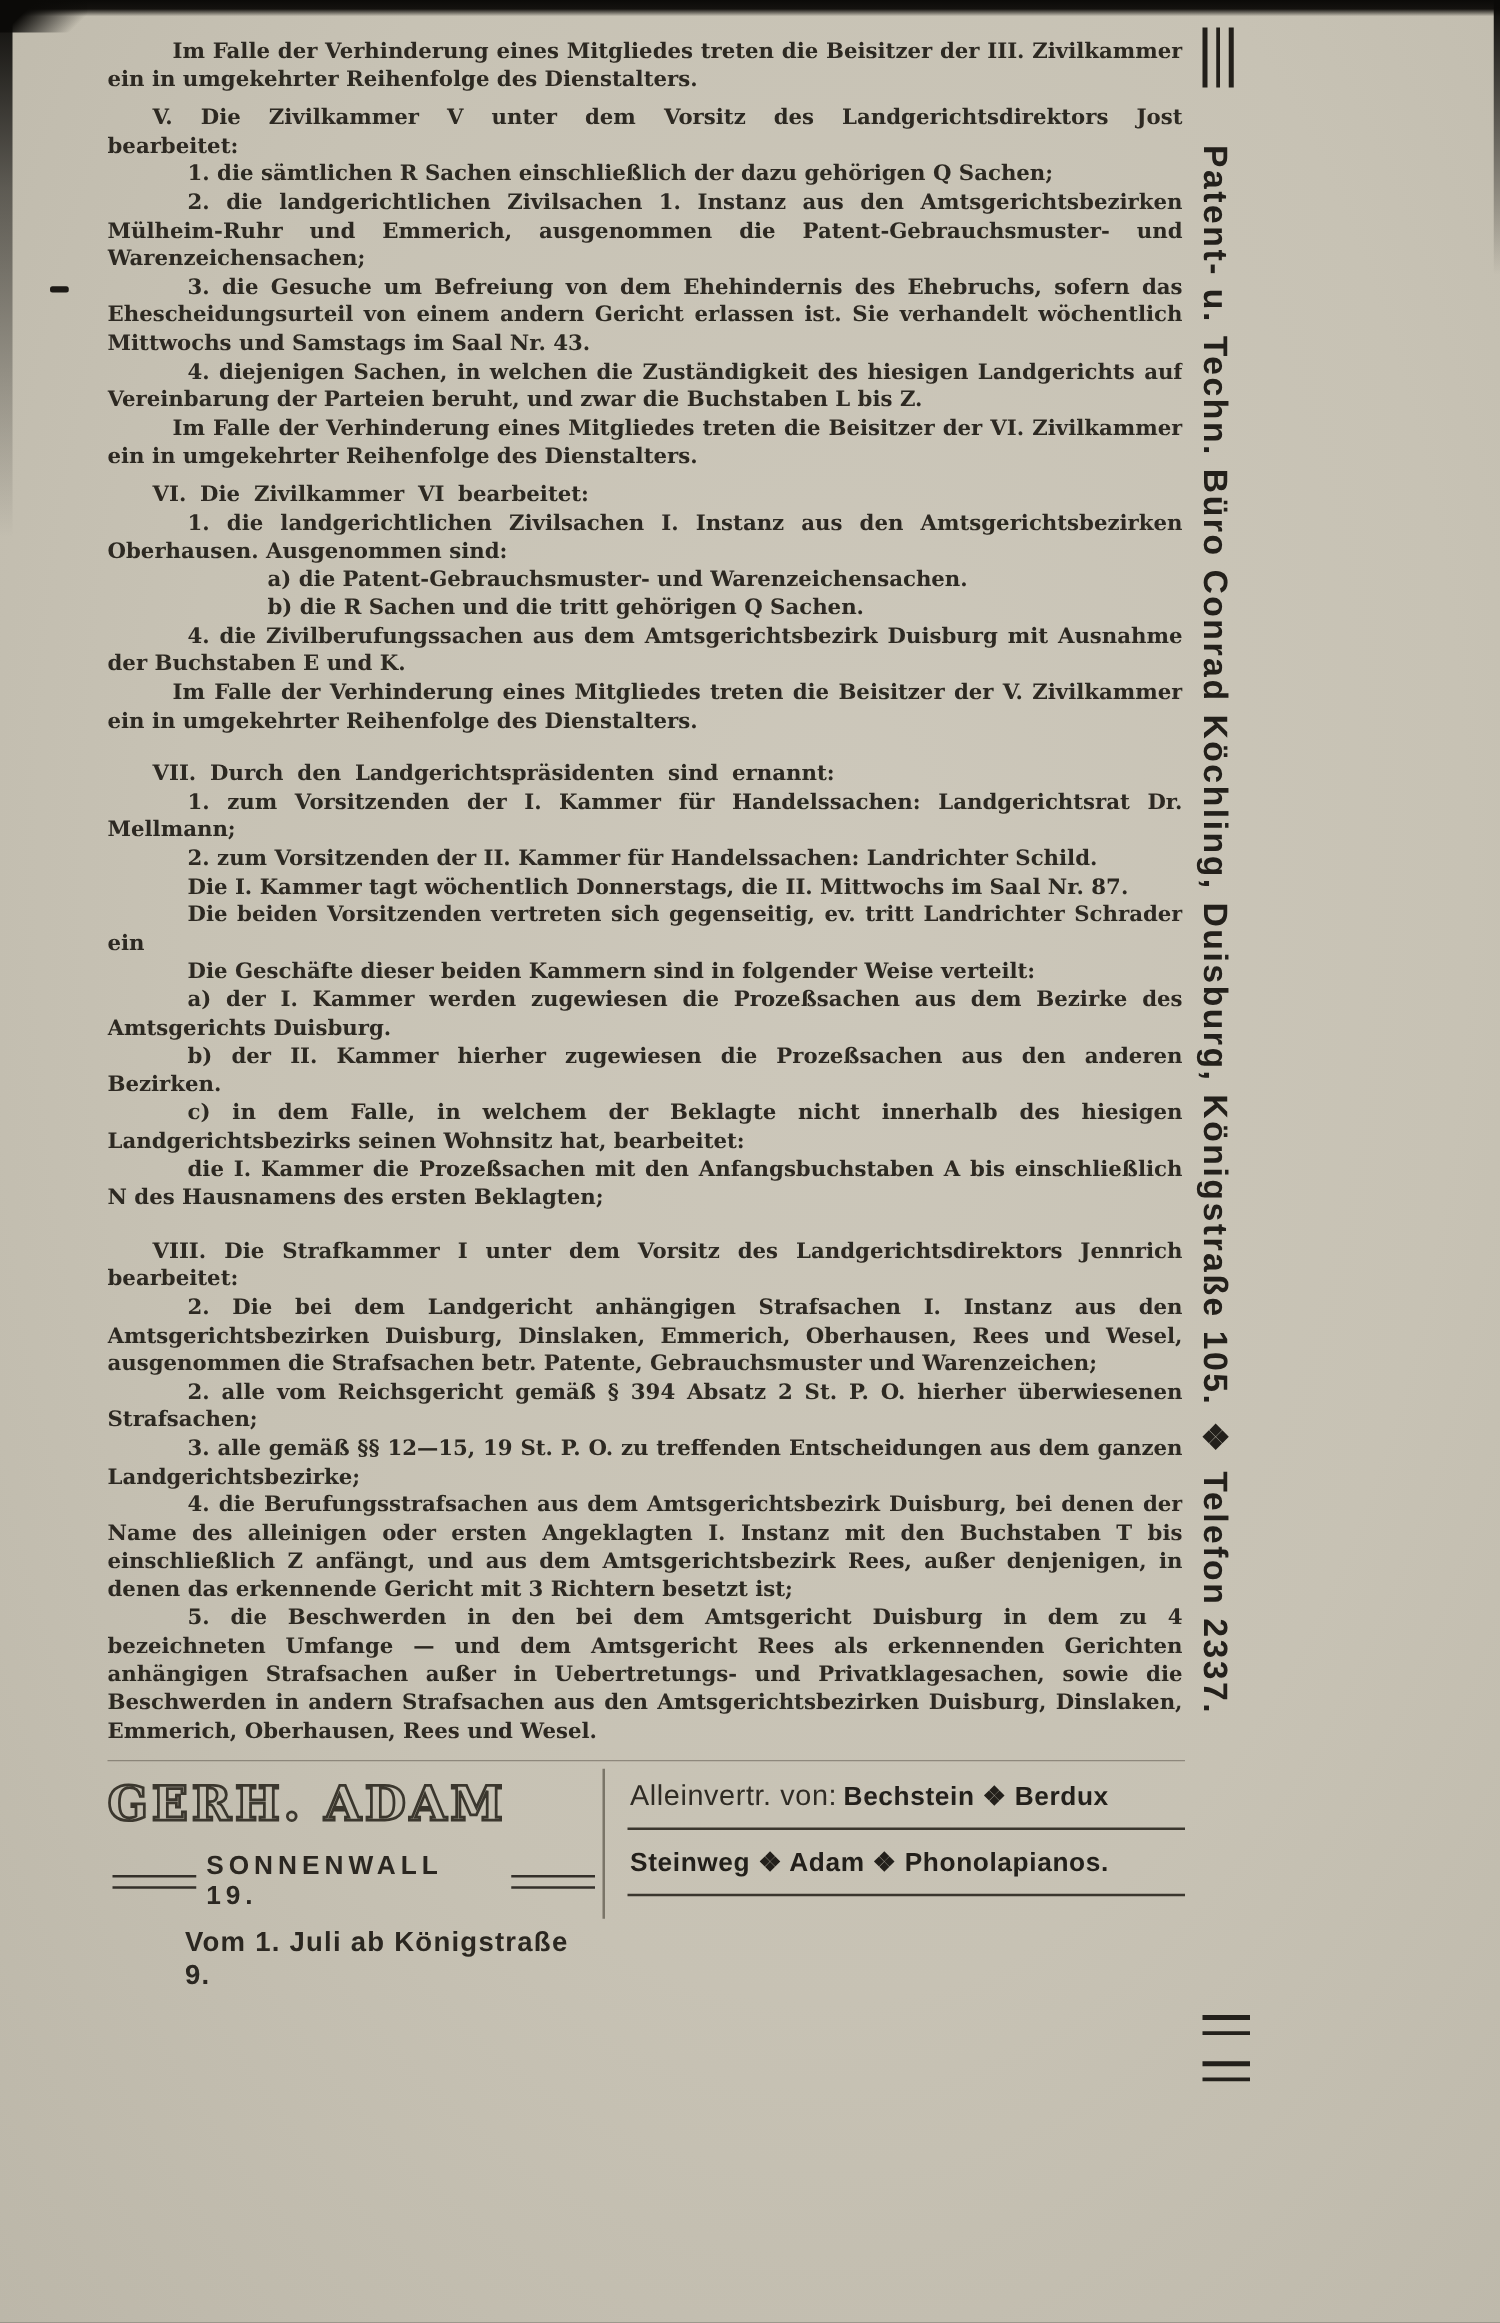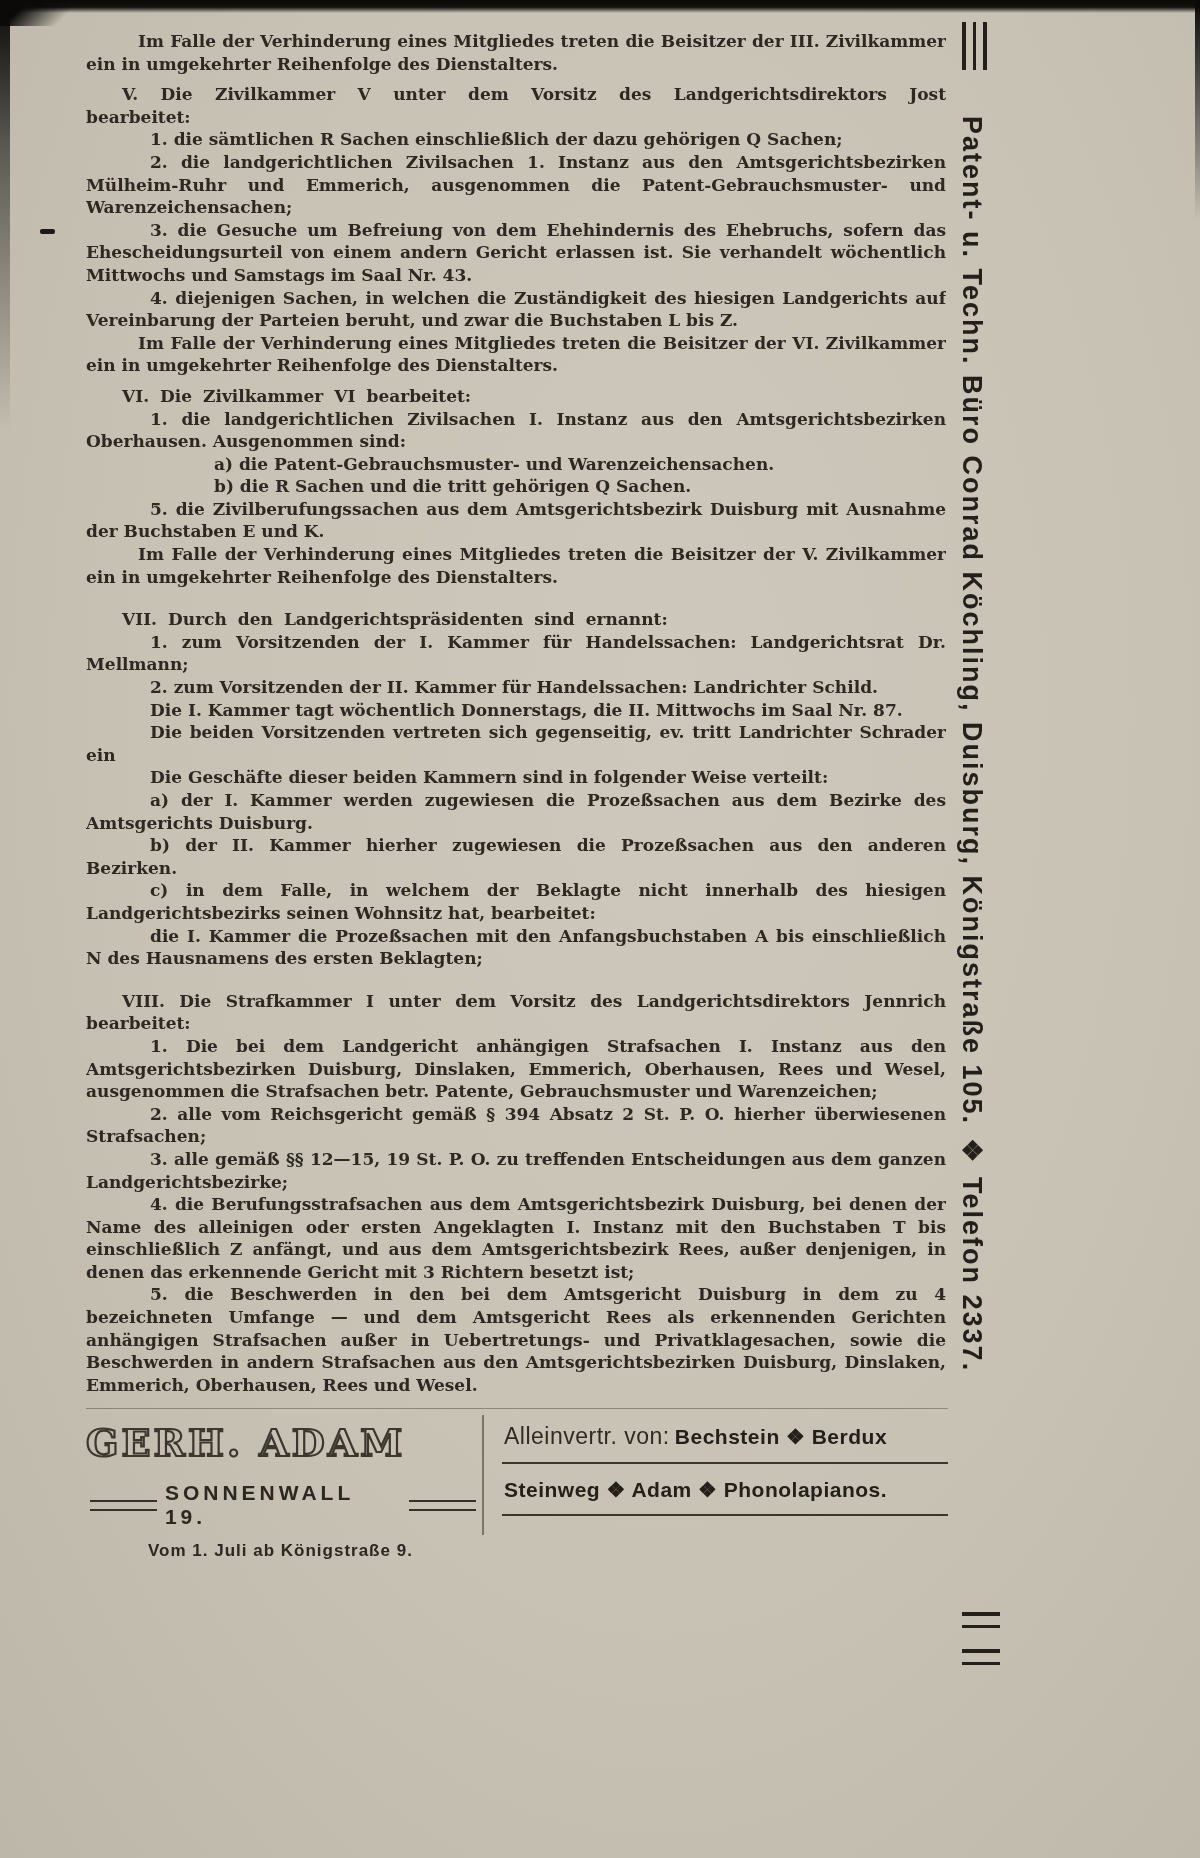--- a/index.html
+++ b/index.html
@@ -53,21 +53,21 @@
   .footer-ad{position:absolute;left:86px;top:1408px;width:862px;height:180px;
     border-top:1px solid rgba(70,65,55,.45);}
   .fa-left{position:absolute;left:0;top:2px;width:390px;}
   .fa-company{
     font-family:"DejaVu Serif", serif;font-size:38px;font-weight:bold;letter-spacing:3px;
     color:transparent;-webkit-text-stroke:2.2px #3b372e;line-height:64px;white-space:nowrap;
   }
   .fa-address-row{display:flex;align-items:center;gap:8px;margin-top:6px;margin-left:4px;}
   .rule-pair{width:68px;height:7px;border-top:2.5px solid #34302a;border-bottom:2.5px solid #34302a;}
   .fa-address{font-family:"Liberation Sans", sans-serif;font-weight:bold;font-size:21px;letter-spacing:4px;color:#2b2721;}
-  .fa-notice{font-family:"Liberation Sans", sans-serif;font-weight:bold;font-size:17px;letter-spacing:1px;color:#2b2721;margin-top:12px;margin-left:62px;}
+  .fa-notice{font-family:"Liberation Sans", sans-serif;font-weight:bold;font-size:22px;letter-spacing:1px;color:#2b2721;margin-top:12px;margin-left:62px;}
   .fa-divider{position:absolute;left:396px;top:6px;width:2px;height:120px;background:#46413699;}
   .fa-right{position:absolute;left:416px;top:6px;width:446px;}
   .fa-row{padding:8px 2px 12px;border-bottom:2px solid #3a362e;white-space:nowrap;}
   .fa-dist-label{font-family:"Liberation Sans", sans-serif;font-size:23px;color:#2f2b24;letter-spacing:.5px;}
   .fa-brands{font-family:"Liberation Sans", sans-serif;font-weight:bold;font-size:21px;color:#23201b;letter-spacing:.5px;}
   .fa-row2{padding-top:14px;}
 </style>
 </head>
 <body>
 
@@ -96,21 +96,21 @@
       <p class="para">Im Falle der Verhinderung eines Mitgliedes treten die Beisitzer der VI. Zivilkammer ein in umgekehrter Reihenfolge des Dienstalters.</p>
 
       <p class="section">VI. Die Zivilkammer VI bearbeitet:</p>
 
       <p class="item">1. die landgerichtlichen Zivilsachen I. Instanz aus den Amtsgerichtsbezirken Oberhausen. Ausgenommen sind:</p>
 
       <p class="subitem">a) die Patent-Gebrauchsmuster- und Warenzeichensachen.</p>
 
       <p class="subitem">b) die R Sachen und die tritt gehörigen Q Sachen.</p>
 
-      <p class="item">5. die Zivilberufungssachen aus dem Amtsgerichtsbezirk Duisburg mit Ausnahme der Buchstaben E und K.</p>
+      <p class="item">4. die Zivilberufungssachen aus dem Amtsgerichtsbezirk Duisburg mit Ausnahme der Buchstaben E und K.</p>
 
 
       <p class="para">Im Falle der Verhinderung eines Mitgliedes treten die Beisitzer der V. Zivilkammer ein in umgekehrter Reihenfolge des Dienstalters.</p>
 
       <p class="section gap">VII. Durch den Landgerichtspräsidenten sind ernannt:</p>
 
       <p class="item">1. zum Vorsitzenden der I. Kammer für Handelssachen: Landgerichtsrat Dr. Mellmann;</p>
 
       <p class="item">2. zum Vorsitzenden der II. Kammer für Handelssachen: Landrichter Schild.</p>
 
@@ -124,21 +124,21 @@
 
       <p class="item">b) der II. Kammer hierher zugewiesen die Prozeßsachen aus den anderen Bezirken.</p>
 
       <p class="item">c) in dem Falle, in welchem der Beklagte nicht innerhalb des hiesigen Landgerichtsbezirks seinen Wohnsitz hat, bearbeitet:</p>
 
       <p class="item">die I. Kammer die Prozeßsachen mit den Anfangsbuchstaben A bis einschließlich N des Hausnamens des ersten Beklagten;</p>
 
 
       <p class="section gap">VIII. Die Strafkammer I unter dem Vorsitz des Landgerichtsdirektors Jennrich bearbeitet:</p>
 
-      <p class="item">1. Die bei dem Landgericht anhängigen Strafsachen I. Instanz aus den Amtsgerichtsbezirken Duisburg, Dinslaken, Emmerich, Oberhausen, Rees und Wesel, ausgenommen die Strafsachen betr. Patente, Gebrauchsmuster und Warenzeichen;</p>
+      <p class="item">2. Die bei dem Landgericht anhängigen Strafsachen I. Instanz aus den Amtsgerichtsbezirken Duisburg, Dinslaken, Emmerich, Oberhausen, Rees und Wesel, ausgenommen die Strafsachen betr. Patente, Gebrauchsmuster und Warenzeichen;</p>
 
       <p class="item">2. alle vom Reichsgericht gemäß § 394 Absatz 2 St. P. O. hierher überwiesenen Strafsachen;</p>
 
       <p class="item">3. alle gemäß §§ 12—15, 19 St. P. O. zu treffenden Entscheidungen aus dem ganzen Landgerichtsbezirke;</p>
 
       <p class="item">4. die Berufungsstrafsachen aus dem Amtsgerichtsbezirk Duisburg, bei denen der Name des alleinigen oder ersten Angeklagten I. Instanz mit den Buchstaben T bis einschließlich Z anfängt, und aus dem Amtsgerichtsbezirk Rees, außer denjenigen, in denen das erkennende Gericht mit 3 Richtern besetzt ist;</p>
 
       <p class="item">5. die Beschwerden in den bei dem Amtsgericht Duisburg in dem zu 4 bezeichneten Umfange — und dem Amtsgericht Rees als erkennenden Gerichten anhängigen Strafsachen außer in Uebertretungs- und Privatklagesachen, sowie die Beschwerden in andern Strafsachen aus den Amtsgerichtsbezirken Duisburg, Dinslaken, Emmerich, Oberhausen, Rees und Wesel.</p>
 
     </div>

